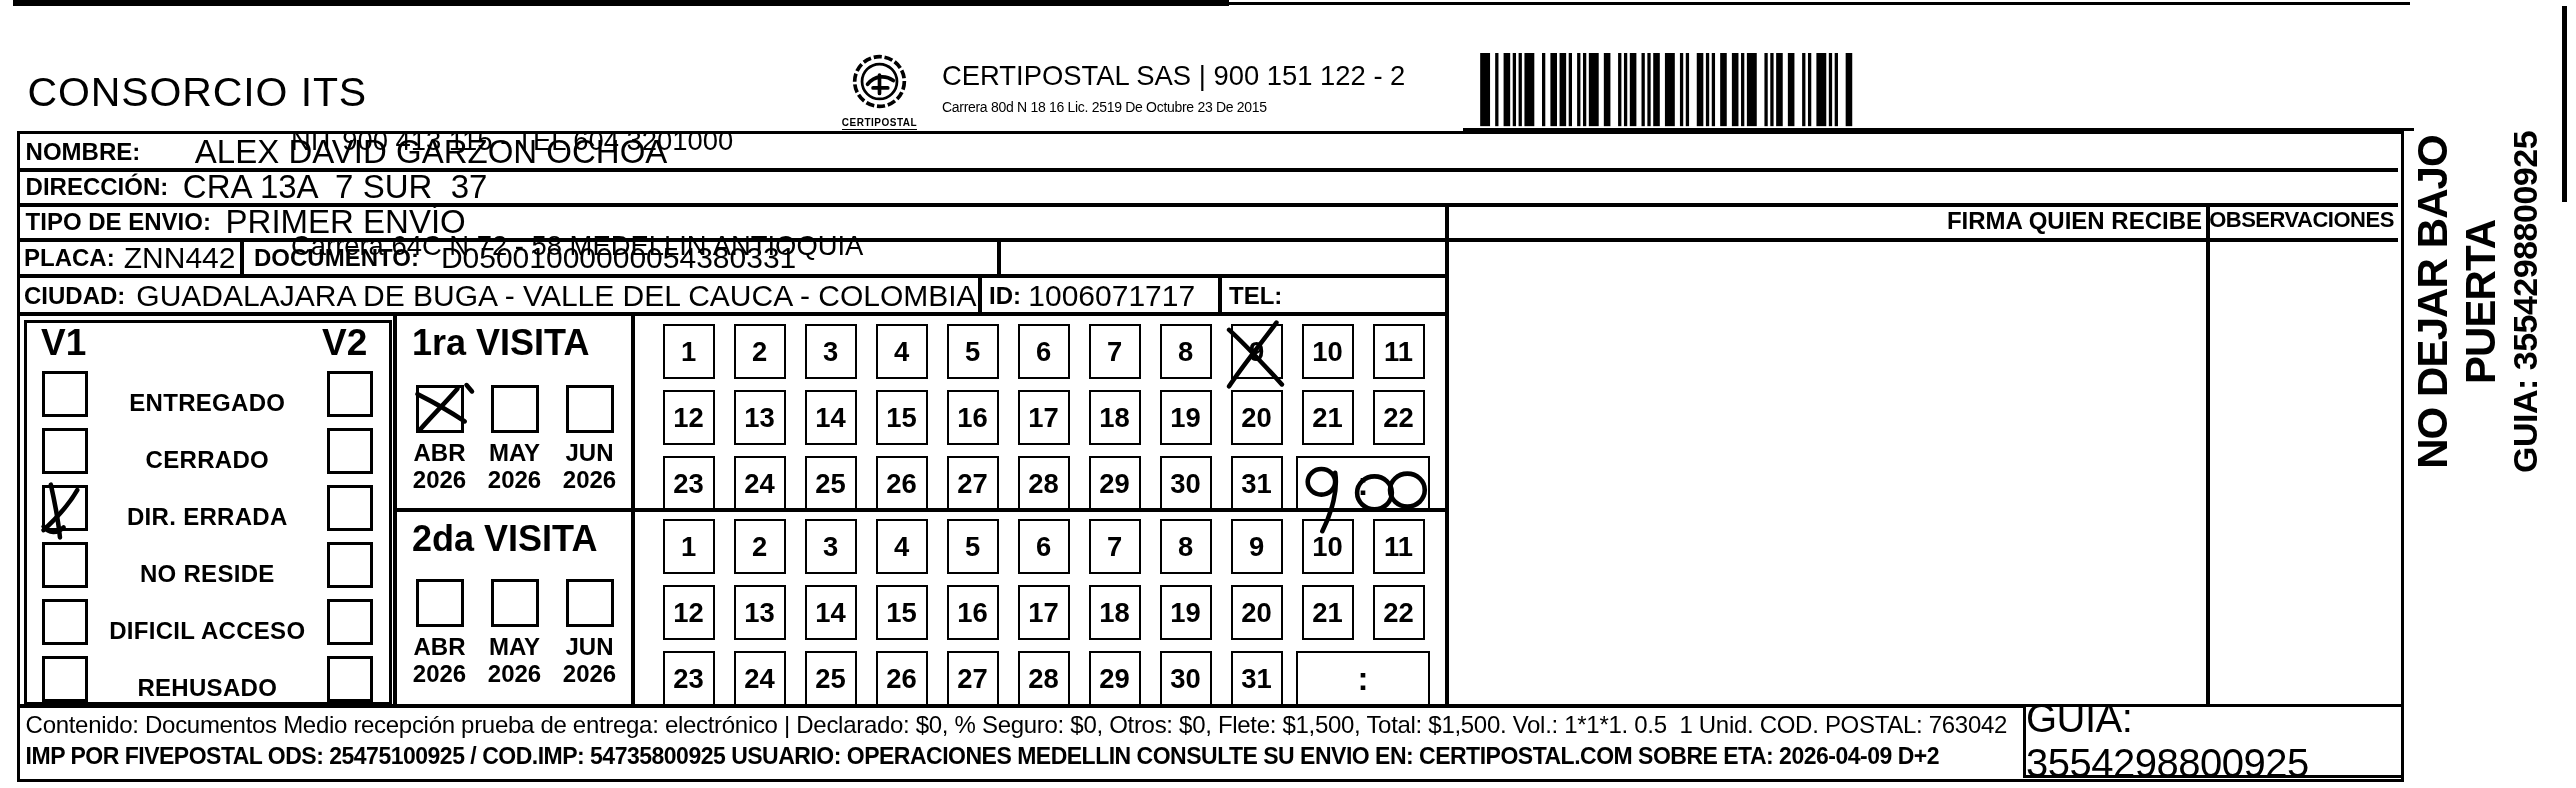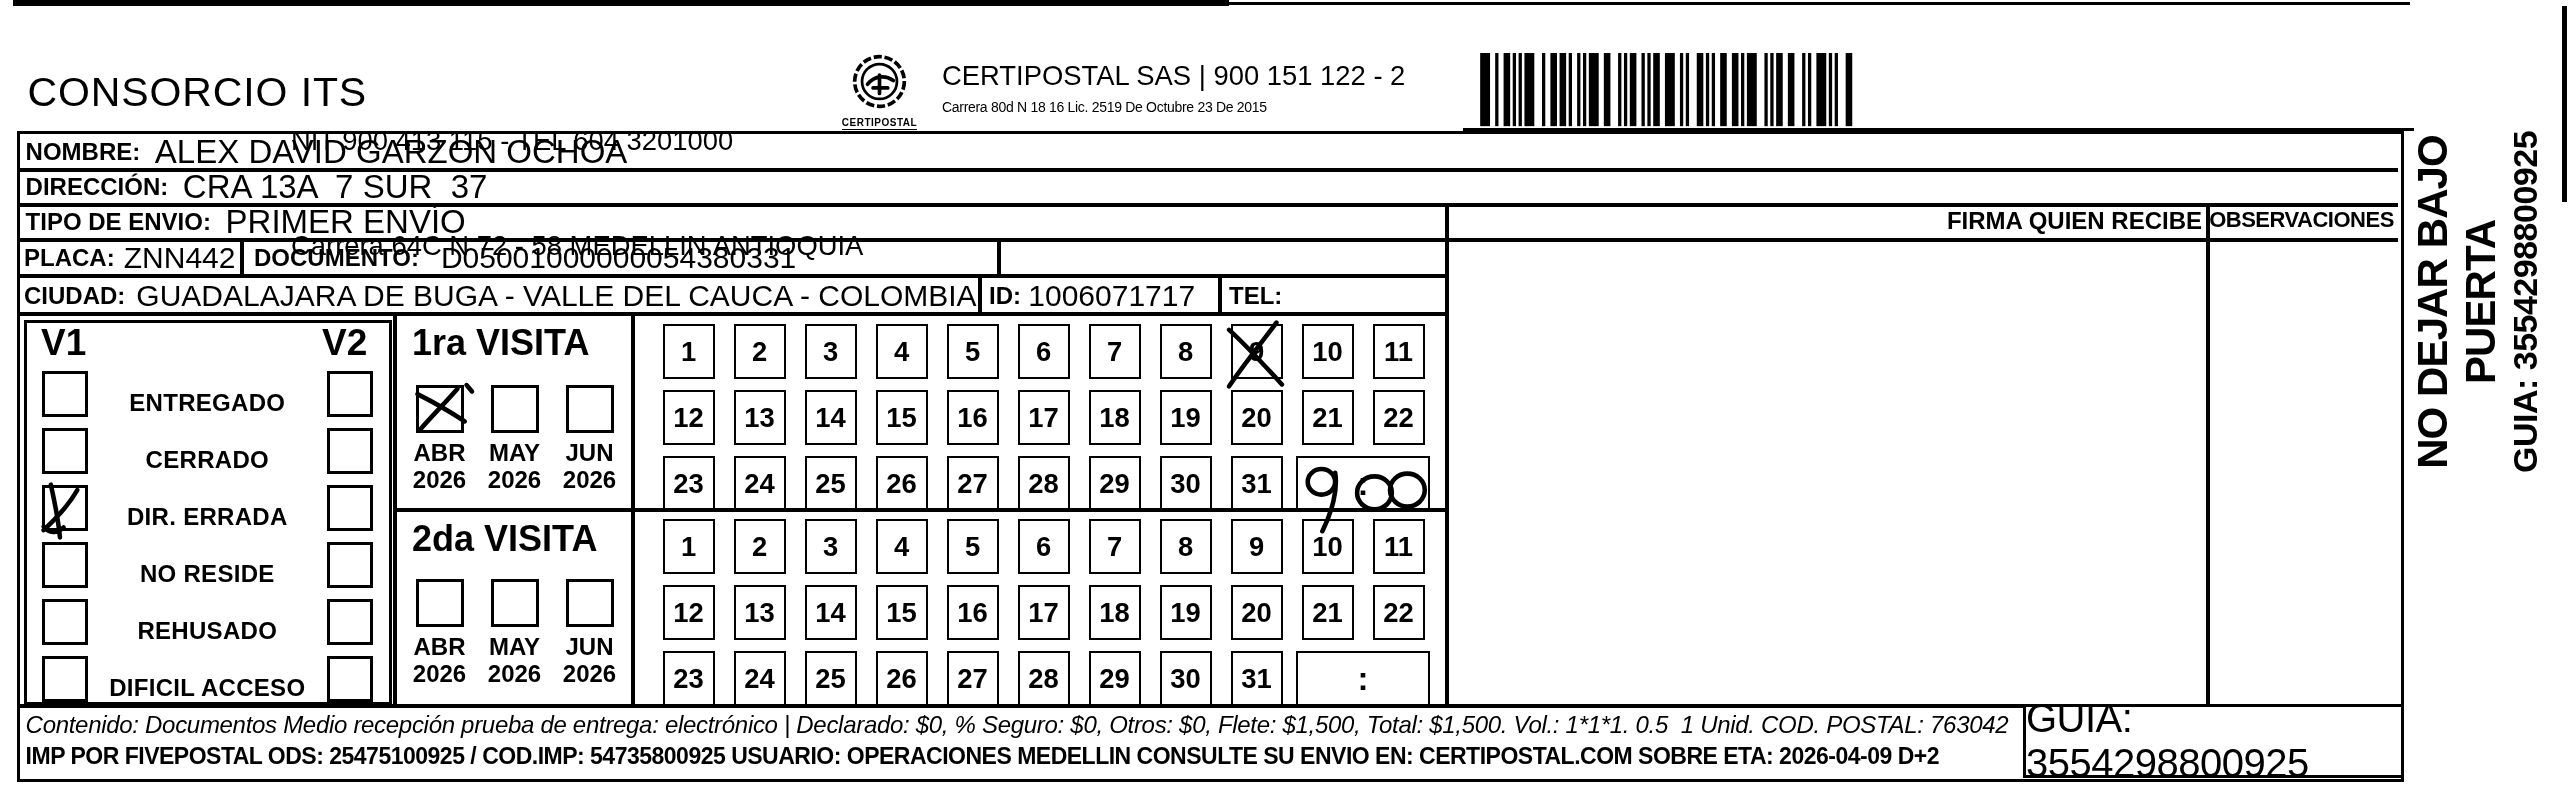--- a/index.html
+++ b/index.html
@@ -60,21 +60,21 @@
        justify-content:center;font-size:33px;font-weight:700;position:relative;}
 
   .mark{position:absolute;overflow:visible;pointer-events:none;}
   .mark path,.mark ellipse{fill:none;stroke:#000;stroke-width:5;stroke-linecap:round;}
 
   
   .firma-header{left:1448px;top:207px;width:754px;text-align:right;font-size:24px;font-weight:700;}
   .obs-header{left:2209px;top:207px;width:185px;text-align:center;font-size:22px;font-weight:700;letter-spacing:-0.5px;}
 
   
-  .foot1{left:25.6px;top:711px;width:1984px;font-size:24px;letter-spacing:-0.3px;white-space:pre;font-style:italic;}
+  .foot1{left:25.6px;top:711px;width:1984px;font-size:24px;letter-spacing:-0.3px;white-space:pre;}
   .foot2{left:25.6px;top:743px;width:1984px;font-size:23px;font-weight:700;letter-spacing:-0.5px;white-space:pre;}
   .guia-box{left:2023px;top:704px;width:375px;height:68px;border:3.7px solid #000;background:#fff;
     display:flex;align-items:center;justify-content:center;font-size:40px;letter-spacing:-0.5px;}
 
   
   .side-note{left:2409px;top:71px;width:155px;height:462px;}
   .side-inner{width:462px;height:155px;transform:rotate(-90deg) translateX(-462px);transform-origin:0 0;text-align:center;}
   .side-l1{font-size:42px;font-weight:700;letter-spacing:-0.9px;line-height:48px;}
   .side-l2{font-size:34px;font-weight:700;letter-spacing:-0.5px;line-height:40px;}
 </style>
@@ -158,21 +158,21 @@
   <div class="hline" style="left:16.5px;top:704px;width:2381px;"></div>
   <div class="vline" style="left:240px;top:238px;height:40px;"></div>
   <div class="vline" style="left:997px;top:238px;height:40px;"></div>
   <div class="vline" style="left:978px;top:274px;height:41px;"></div>
   <div class="vline" style="left:1218px;top:274px;height:41px;"></div>
   <div class="vline" style="left:393px;top:312px;height:396px;"></div>
   <div class="vline" style="left:631px;top:312px;height:396px;"></div>
   <div class="vline" style="left:1445px;top:203px;height:505px;"></div>
   <div class="vline" style="left:2206px;top:203px;height:505px;"></div>
 
-  <div class="rowtext" style="left:25.6px;top:135px;height:33px;">
+  <div class="rowtext" style="left:25.6px;top:135px;height:33px;gap:40px;">
     <span class="lbl fs26">NOMBRE:</span>
     <span class="val fs36" style="margin-left:14.6px;">ALEX DAVID GARZON OCHOA</span>
   </div>
   <div class="rowtext" style="left:25.6px;top:170px;height:33px;">
     <span class="lbl fs26">DIRECCIÓN:</span>
     <span class="val fs36" style="margin-left:14.6px;">CRA 13A  7 SUR  37</span>
   </div>
   <div class="rowtext" style="left:25.6px;top:205px;height:33px;">
     <span class="lbl fs26">TIPO DE ENVIO:</span>
     <span class="val fs36" style="margin-left:14.6px;">PRIMER ENVÍO</span>
@@ -223,26 +223,26 @@
         <div class="status-label">DIR. ERRADA</div>
         <div class="cb right"></div>
       </div>
       <div class="status-row">
         <div class="cb left"></div>
         <div class="status-label">NO RESIDE</div>
         <div class="cb right"></div>
       </div>
       <div class="status-row">
         <div class="cb left"></div>
-        <div class="status-label">REHUSADO</div>
+        <div class="status-label">DIFICIL ACCESO</div>
         <div class="cb right"></div>
       </div>
       <div class="status-row">
         <div class="cb left"></div>
-        <div class="status-label">DIFICIL ACCESO</div>
+        <div class="status-label">REHUSADO</div>
         <div class="cb right"></div>
       </div>
     </div>
 
   <div class="visit-title" style="top:322px;">1ra VISITA</div>
   <div id="months-0" class="months" style="top:385px;">
       <div class="month">
         <div class="cb">
           <svg class="mark" style="left:-6.4px;top:-5.5px;" width="60" height="55" viewBox="0 0 66 60">
             <path d="M6 12 C22 20 40 30 58 42"></path>

